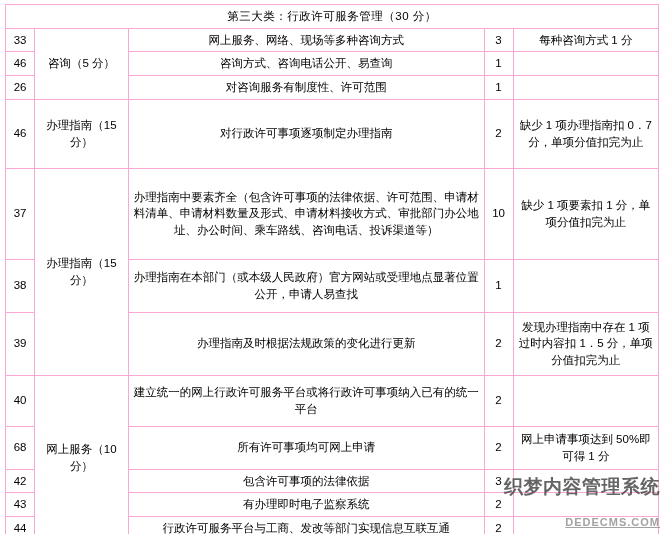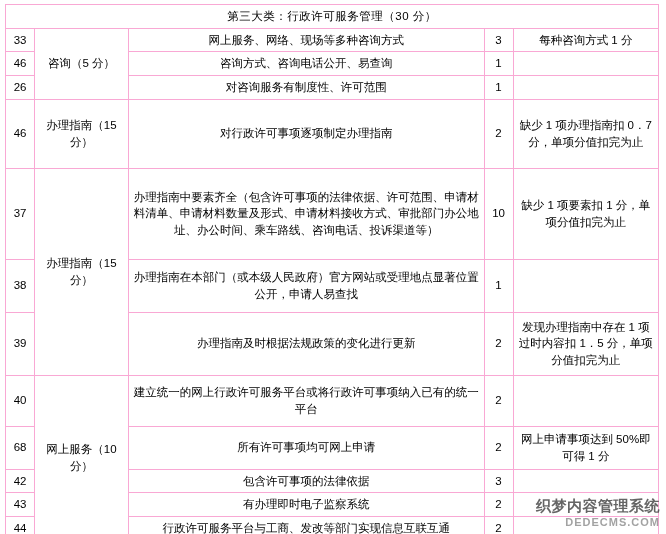--- a/index.html
+++ b/index.html
@@ -63,33 +63,34 @@
     line-height: 1.5;
   }
   .watermark {
     position: absolute;
     right: 6px;
     bottom: 6px;
     text-align: right;
     pointer-events: none;
   }
   .watermark .wm-main {
-    font-size: 15px;
+    font-size: 19px;
     font-weight: bold;
     color: #4b4b4b;
     letter-spacing: 0.5px;
     opacity: 0.85;
   }
   .watermark .wm-sub {
     font-size: 11px;
     font-weight: bold;
     color: #8c8c8c;
     letter-spacing: 1px;
     opacity: 0.8;
-    margin-top: 0;
+    margin-top: 16px;
+    text-decoration: underline;
   }
 </style>
 </head>
 <body>
 
 <table class="scoring-table">
   <colgroup>
     <col style="width:26px">
     <col style="width:84px">
     <col style="width:318px">

